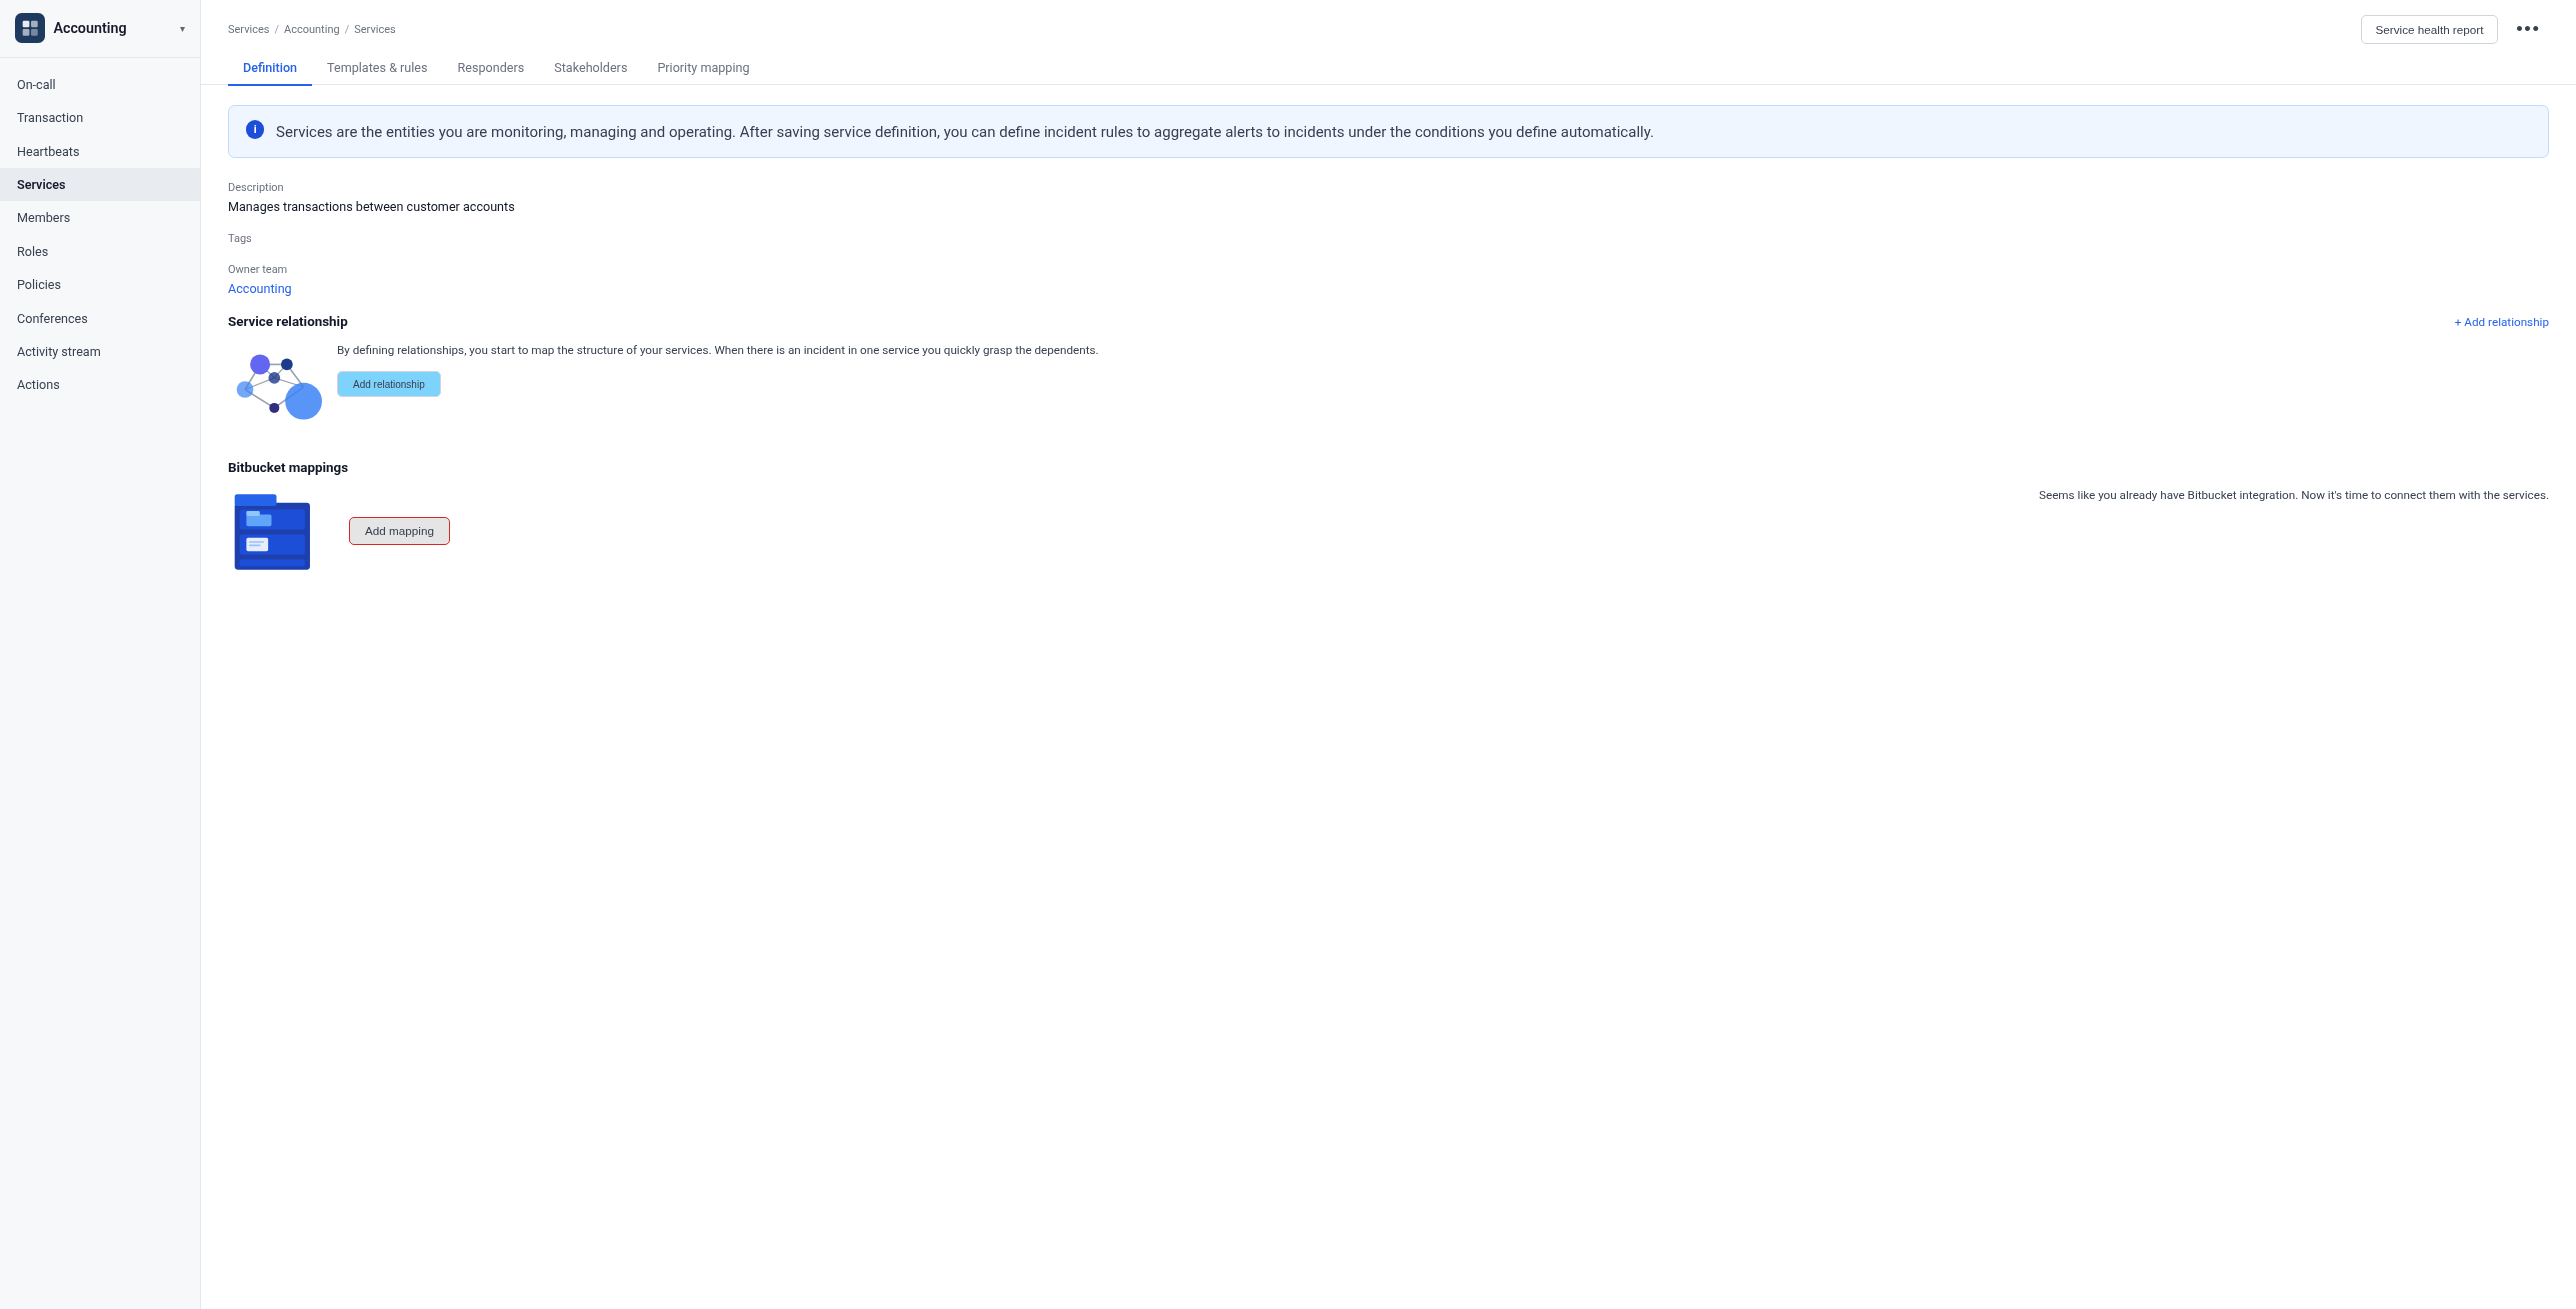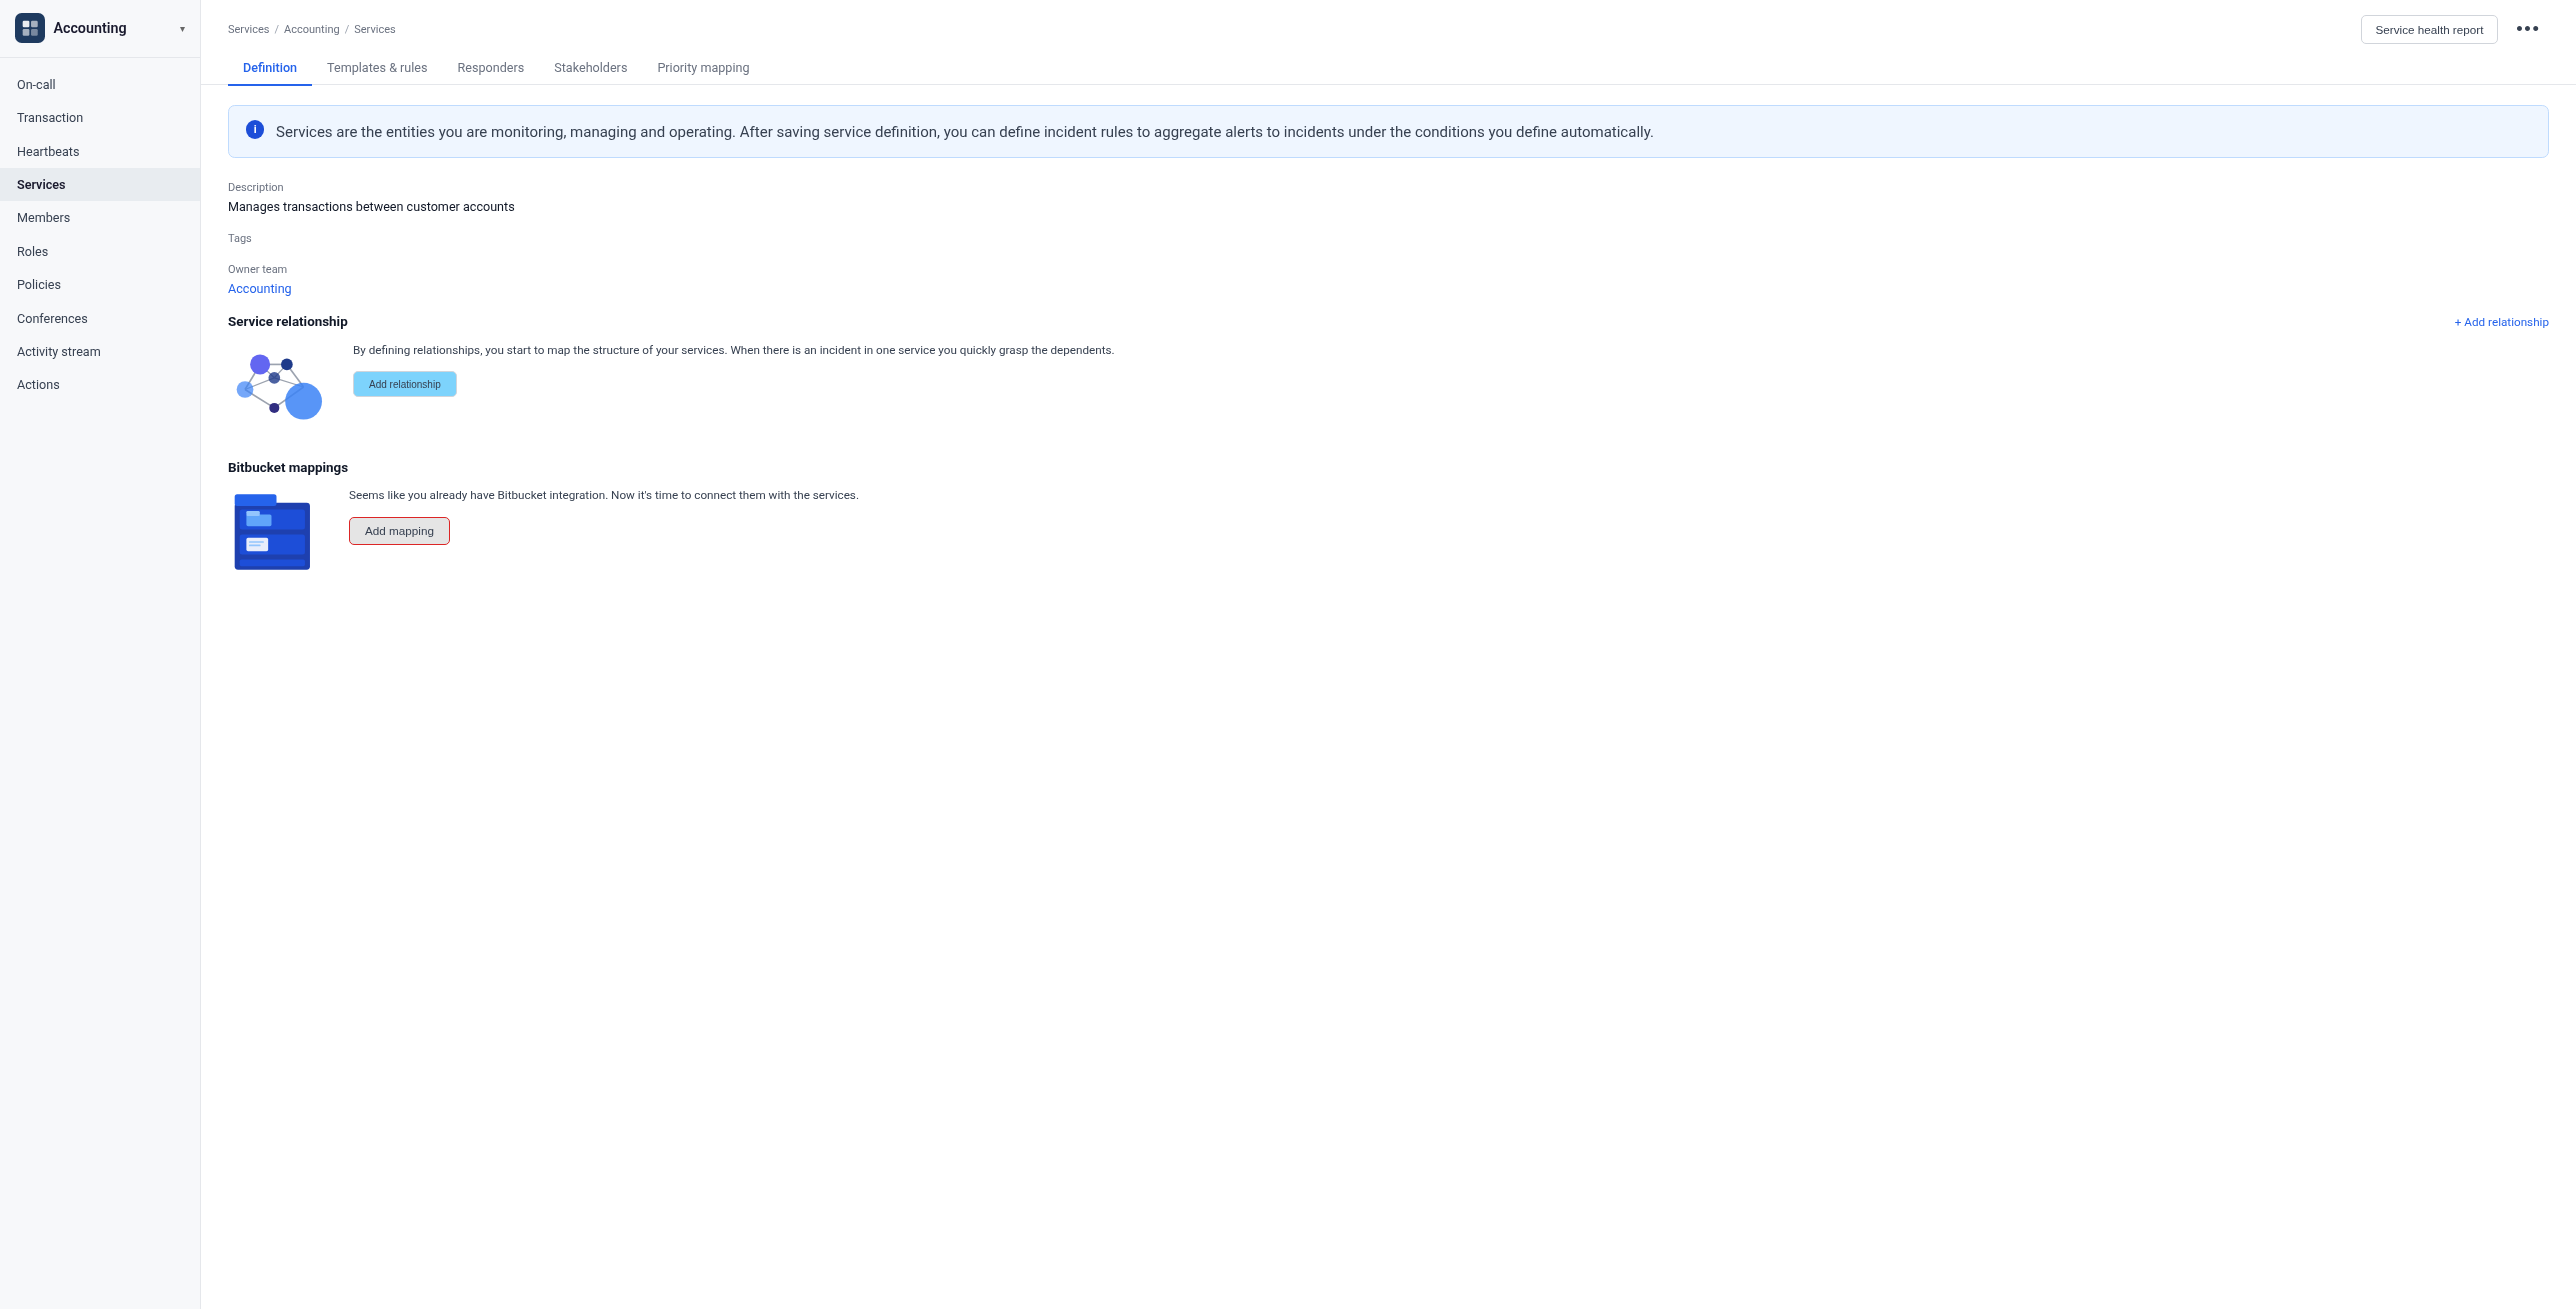--- a/index.html
+++ b/index.html
@@ -215,21 +215,21 @@
       cursor: pointer;
       display: flex;
       align-items: center;
       gap: 3.4px;
     }
 
     
     .relationship-card {
       display: flex;
       align-items: flex-start;
-      gap: 24px;
+      gap: 8px;
     }
     .relationship-illustration {
       width: 101px;
       min-width: 101px;
       height: 92px;
       display: flex;
       align-items: center;
       justify-content: center;
     }
     .relationship-content { flex: 1; }
@@ -259,20 +259,21 @@
       width: 101px;
       min-width: 101px;
       height: 101px;
     }
     .bitbucket-content { flex: 1; }
     .bitbucket-desc {
       font-size: 11.7px;
       color: #374151;
       line-height: 1.6;
       margin-bottom: 11.7px;
+      text-align: right;
     }
     .btn-add-mapping {
       padding: 6.7px 15px;
       border: 1.7px solid #dc2626;
       border-radius: 5px;
       background: #e5e5e5;
       font-size: 11.7px;
       color: #374151;
       cursor: pointer;
     }

